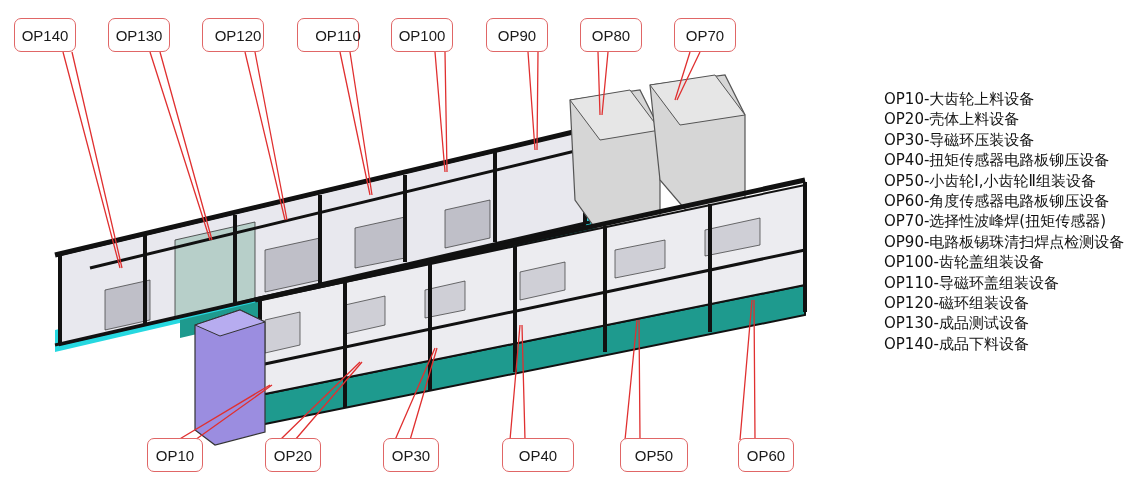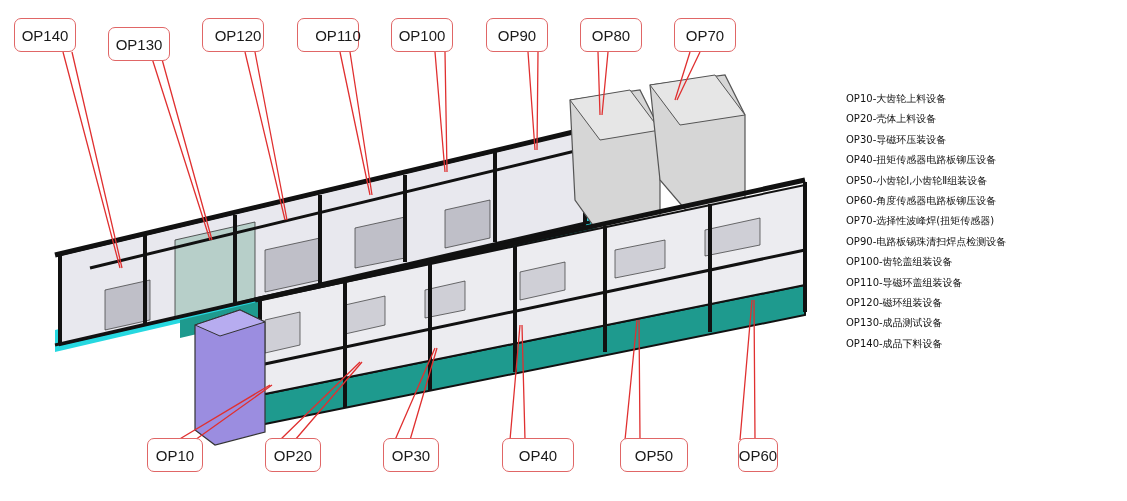--- a/index.html
+++ b/index.html
@@ -2,21 +2,21 @@
 <html><head>
 <meta charset="utf-8">
 <style>
   html,body{margin:0;padding:0;background:#ffffff;}
   body{width:1127px;height:501px;position:relative;overflow:hidden;font-family:"DejaVu Sans","Liberation Sans",sans-serif;}
   #scene{position:absolute;left:0;top:0;width:1127px;height:501px;}
   .callout{position:absolute;width:62px;height:34px;border:1.5px solid #e06666;border-radius:7px;background:#fff;
     display:flex;align-items:center;justify-content:center;font-size:15px;color:#1a1a1a;box-sizing:border-box;
     font-family:"Liberation Sans","DejaVu Sans",sans-serif;}
   .legend{position:absolute;left:846px;top:89px;}
-  .legend-item{font-size:10px;line-height:20.4px;color:#111;white-space:nowrap;font-family:"DejaVu Sans",sans-serif;}
+  .legend-item{font-size:15px;line-height:20.4px;color:#111;white-space:nowrap;font-family:"DejaVu Sans",sans-serif;margin-left:38px;}
 </style>
 </head>
 <body>
 
 <svg id="scene" viewBox="0 0 1127 501" xmlns="http://www.w3.org/2000/svg">
 
   <g>
 
     <polygon points="55,330 600,205 600,225 55,352" fill="#26d8e0"></polygon>
     <polygon points="180,320 600,222 600,240 180,338" fill="#1e9a8e"></polygon>
@@ -93,34 +93,34 @@
     <path d="M178,440 L270,385 M195,440 L272,385"></path>
     <path d="M280,440 L360,362 M295,440 L362,362"></path>
     <path d="M395,440 L435,348 M410,440 L437,348"></path>
     <path d="M510,440 L520,325 M525,440 L522,325"></path>
     <path d="M625,440 L637,320 M640,440 L639,320"></path>
     <path d="M740,440 L752,300 M755,440 L754,300"></path>
   </g>
 </svg>
 
 <div class="callout" style="left:14px;top:18px;">OP140</div>
-<div class="callout" style="left:108px;top:18px;margin-top:9px;">OP130</div>
+<div class="callout" style="left:108px;top:18px;">OP130</div>
 <div class="callout" style="left:202px;top:18px;padding-left:10px;">OP120</div>
 <div class="callout" style="left:297px;top:18px;padding-left:20px;">OP110</div>
 <div class="callout" style="left:391px;top:18px;">OP100</div>
 <div class="callout" style="left:486px;top:18px;">OP90</div>
 <div class="callout" style="left:580px;top:18px;">OP80</div>
 <div class="callout" style="left:674px;top:18px;">OP70</div>
 
 <div class="callout" style="left:147px;top:438px;width:56px;">OP10</div>
 <div class="callout" style="left:265px;top:438px;width:56px;">OP20</div>
 <div class="callout" style="left:383px;top:438px;width:56px;">OP30</div>
 <div class="callout" style="left:502px;top:438px;width:72px;">OP40</div>
 <div class="callout" style="left:620px;top:438px;width:68px;">OP50</div>
-<div class="callout" style="left:738px;top:438px;width:40px;">OP60</div>
+<div class="callout" style="left:738px;top:438px;width:56px;">OP60</div>
 
 <div class="legend">
   <div class="legend-item">OP10-大齿轮上料设备</div>
   <div class="legend-item">OP20-壳体上料设备</div>
   <div class="legend-item">OP30-导磁环压装设备</div>
   <div class="legend-item">OP40-扭矩传感器电路板铆压设备</div>
   <div class="legend-item">OP50-小齿轮Ⅰ,小齿轮Ⅱ组装设备</div>
   <div class="legend-item">OP60-角度传感器电路板铆压设备</div>
   <div class="legend-item">OP70-选择性波峰焊(扭矩传感器)</div>
   <div class="legend-item">OP90-电路板锡珠清扫焊点检测设备</div>

